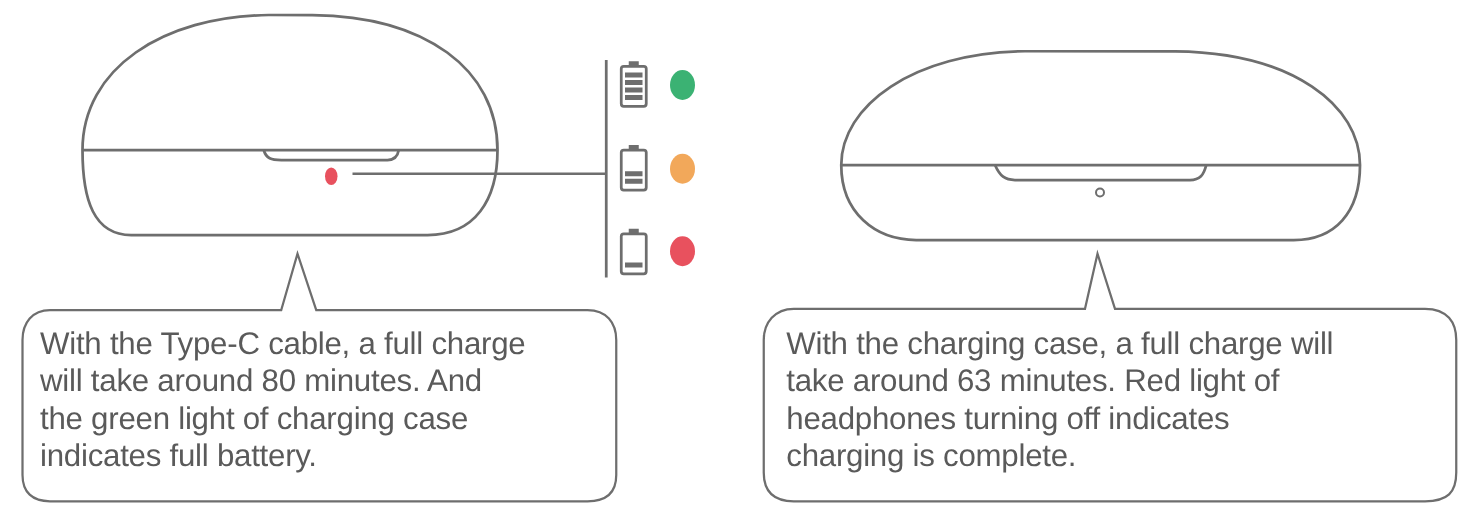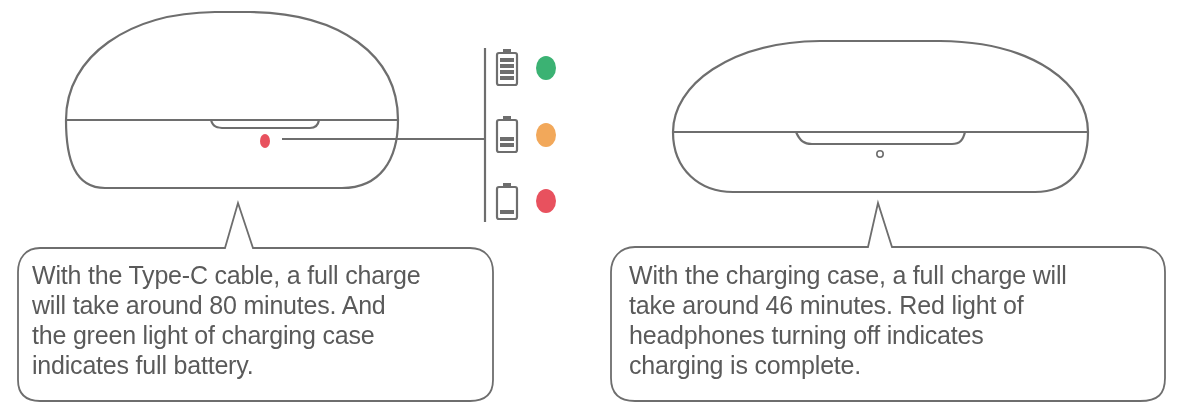--- a/index.html
+++ b/index.html
@@ -75,15 +75,15 @@
   <circle cx="880" cy="154" r="3.2" fill="none" stroke="#6e6e6e" stroke-width="1.6"></circle>
 
   <path fill="none" stroke="#6e6e6e" stroke-width="1.8" d="M868,247 L878,203 L892,247 L1140,247 C1158,247 1165,258 1165,272 L1165,378 C1165,394 1158,401 1140,401 L635,401 C620,401 611,394 611,378 L611,272 C611,258 620,247 635,247 Z"></path>
 </svg>
 
 <div id="left-text" class="bubble-text">With the Type-C cable, a full charge
 will take around 80 minutes. And
 the green light of charging case
 indicates full battery.</div>
 <div id="right-text" class="bubble-text">With the charging case,  a full charge will
-take around 46 minutes. Red light of
+take around 63 minutes. Red light of
 headphones turning off indicates
 charging is complete.</div>
 
 </body></html>

